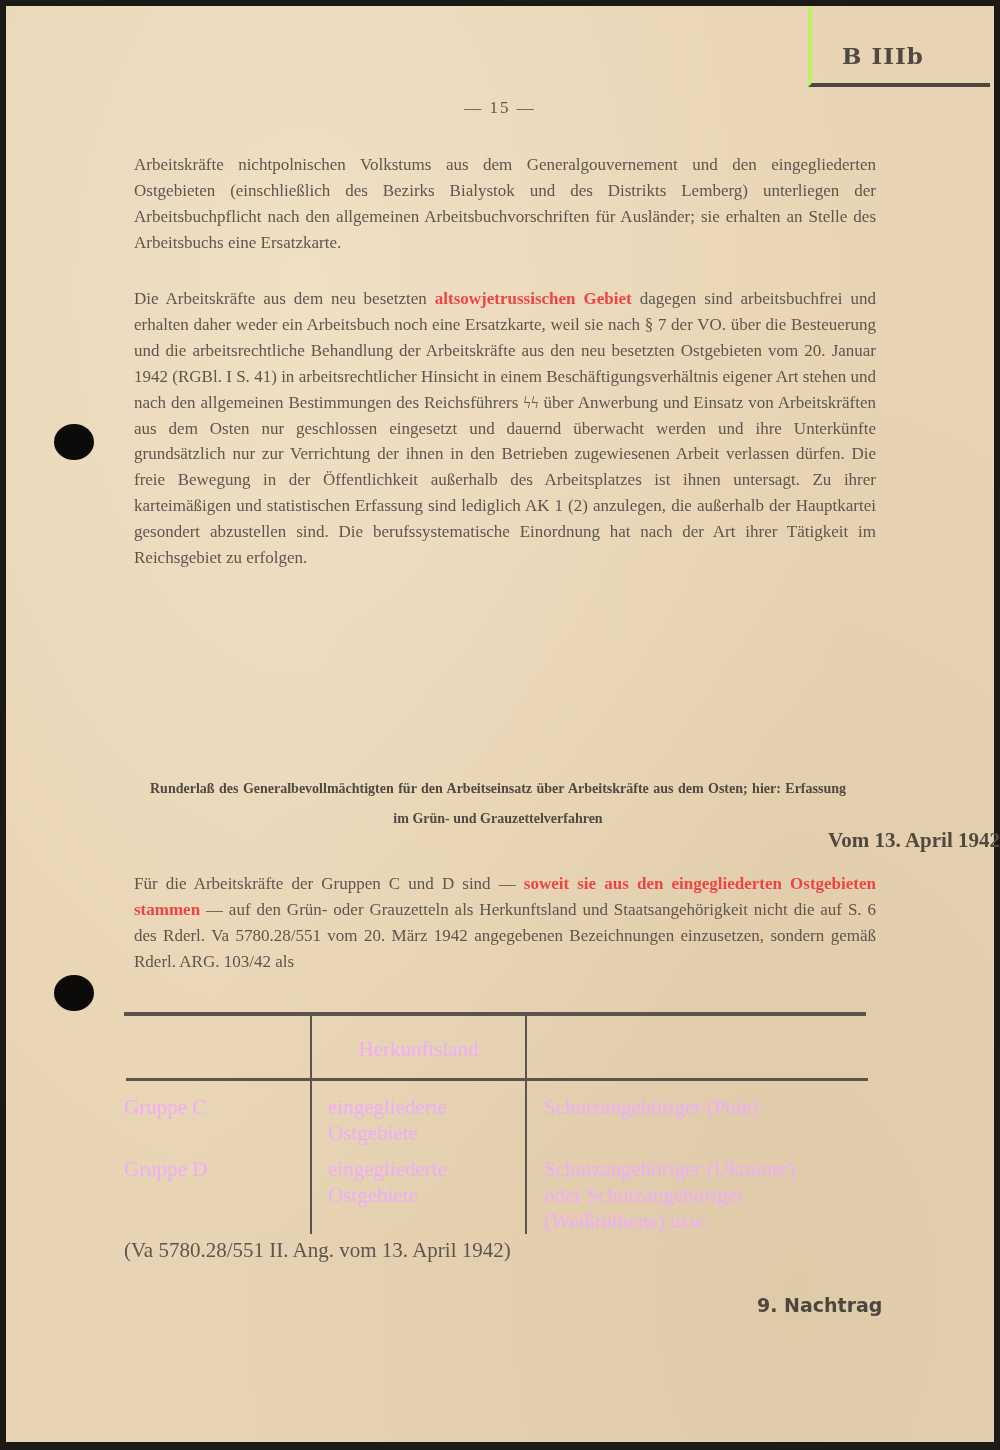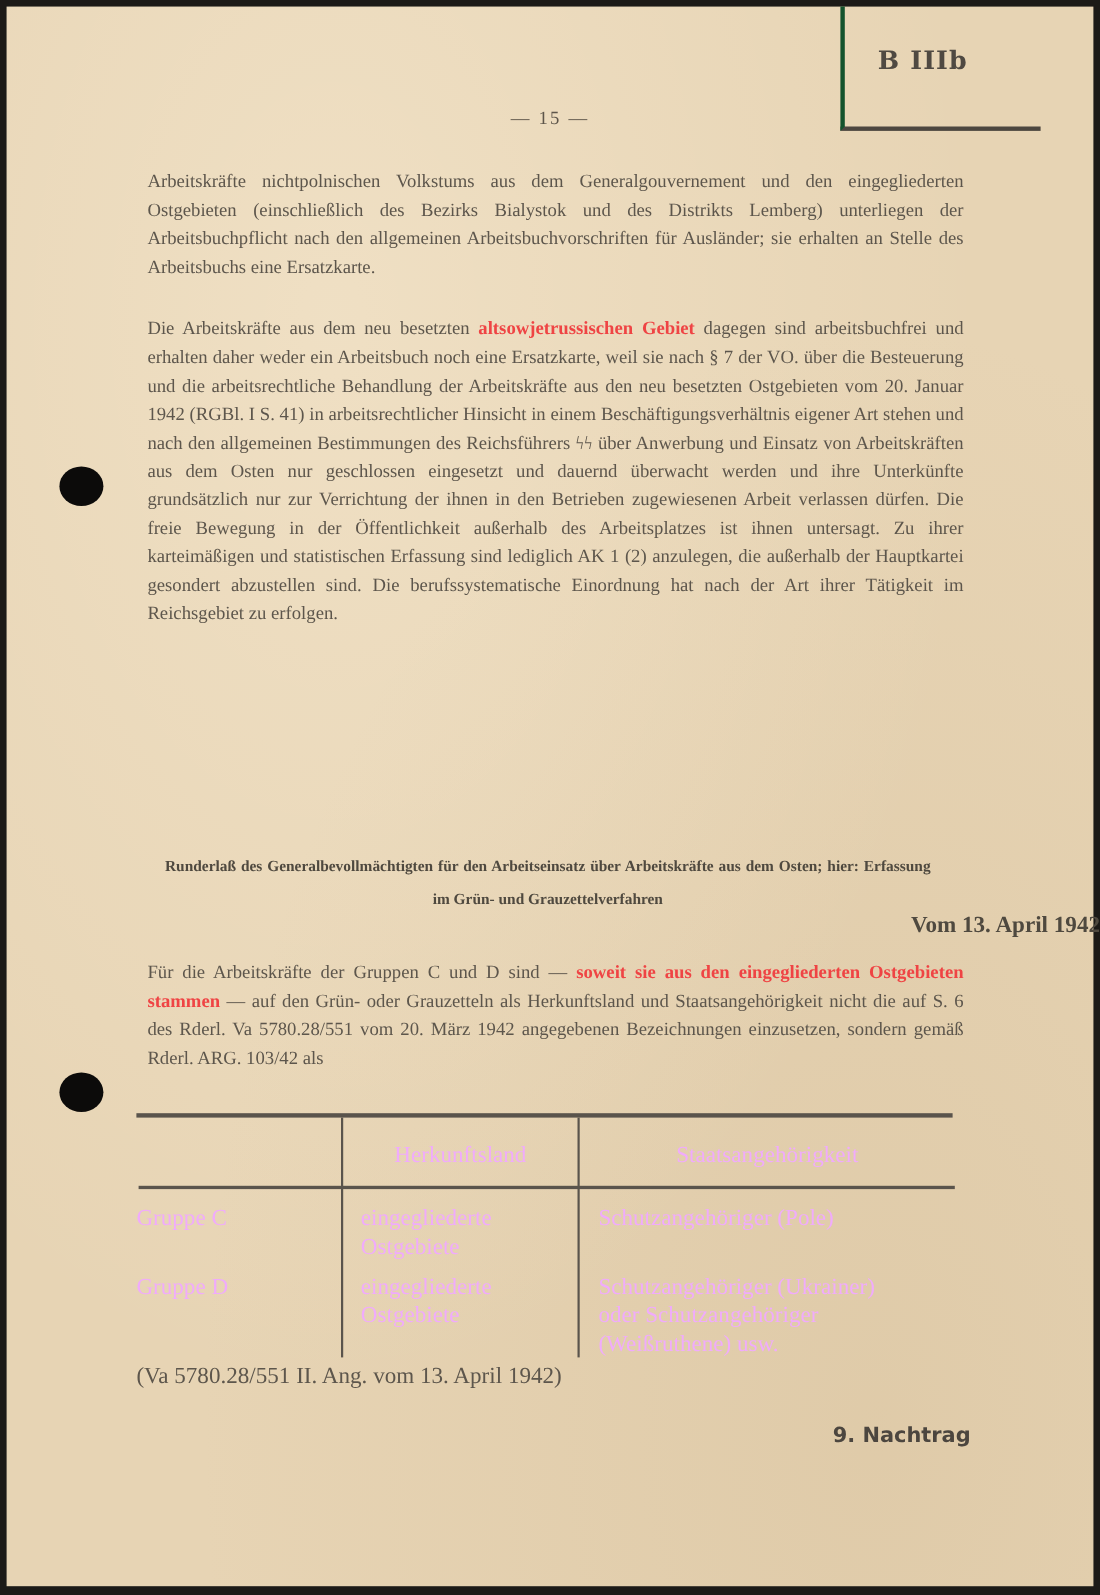--- a/index.html
+++ b/index.html
@@ -10,22 +10,22 @@
     font-family: "Liberation Serif", "DejaVu Serif", serif;
   }
   .paper {
     position: absolute; left: 6px; top: 6px; width: 988px; height: 1436px;
     background: #e7d4b4;
     background-image:
       radial-gradient(ellipse at 30% 20%, rgba(255,245,225,0.35), rgba(0,0,0,0) 60%),
       radial-gradient(ellipse at 80% 90%, rgba(200,175,135,0.25), rgba(0,0,0,0) 55%);
   }
   .corner-box {
-    position: absolute; left: 764px; top: 6px; width: 182px; height: 113px;
-    border-left: 4px solid #14532d; border-bottom: 4px solid #4d4740;
+    position: absolute; left: 808px; top: 6px; width: 182px; height: 81px;
+    border-left: 4px solid #bef264; border-bottom: 4px solid #4d4740;
     box-sizing: border-box;
   }
   .corner-label {
     position: absolute; left: 30px; top: 36px;
     font-family: "DejaVu Serif", serif; font-weight: bold; font-size: 23px;
     color: #4f4942; letter-spacing: 1px;
   }
   .page-number {
     position: absolute; left: 0; width: 1000px; top: 98px; text-align: center;
     font-size: 17px; color: #5d554a; letter-spacing: 2px;
@@ -90,21 +90,20 @@
 
 <div class="para" style="top:871px;"><span>Für die Arbeitskräfte der Gruppen C und D sind — </span><span class="b">soweit sie aus den eingegliederten Ostgebieten stammen</span><span> — auf den Grün- oder Grauzetteln als Herkunftsland und Staatsangehörigkeit nicht die auf S. 6 des Rderl. Va 5780.28/551 vom 20. März 1942 angegebenen Bezeichnungen einzusetzen, sondern gemäß Rderl. ARG. 103/42 als</span></div>
 
 <div class="table-wrap">
   <div class="rule-top"></div>
   <div class="rule-mid"></div>
   <div class="vline v1"></div>
   <div class="vline v2"></div>
 
   <div class="cell th" style="left:188px; width:213px; top:24px;">Herkunftsland</div>
-  <div class="cell th" style="left:403px; width:341px; top:24px;">Staatsangehörigkeit</div>
 
   <div>
     <div class="cell" style="left:0; top:82px;">Gruppe C</div>
     <div class="cell" style="left:204px; top:82px;">eingegliederte</div>
     <div class="cell" style="left:204px; top:108px;">Ostgebiete</div>
     <div class="cell" style="left:420px; top:82px;">Schutzangehöriger (Pole)</div>
   </div>
 
   <div>
     <div class="cell" style="left:0; top:144px;">Gruppe D</div>

